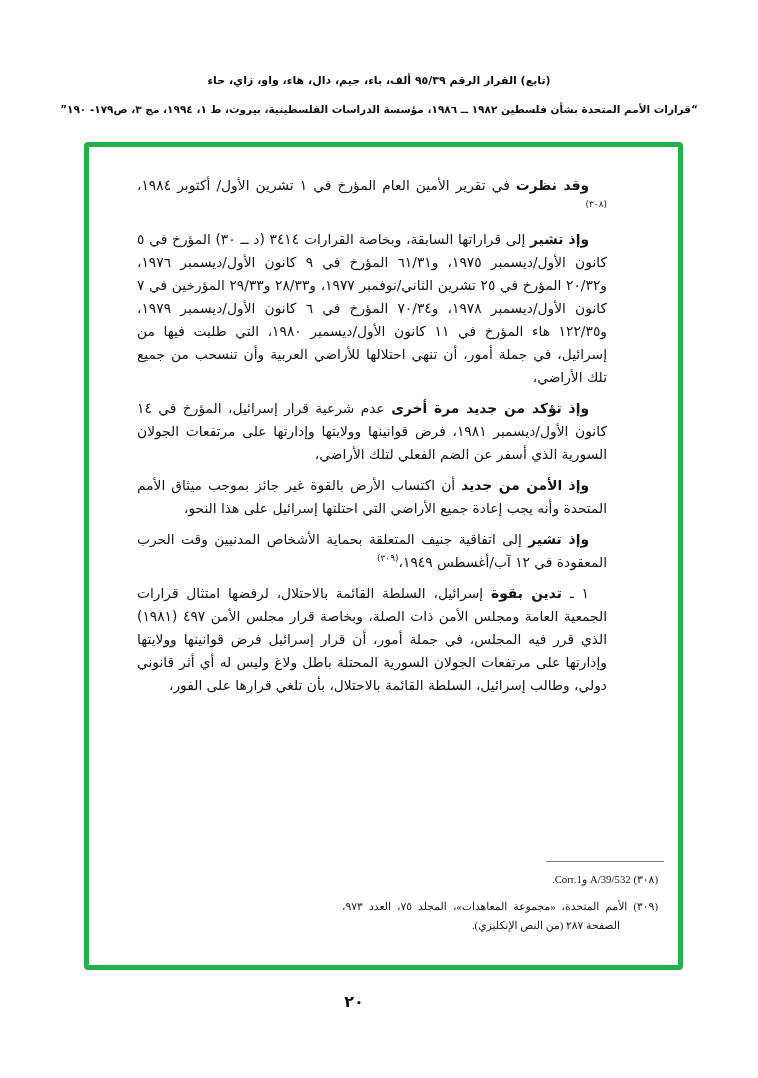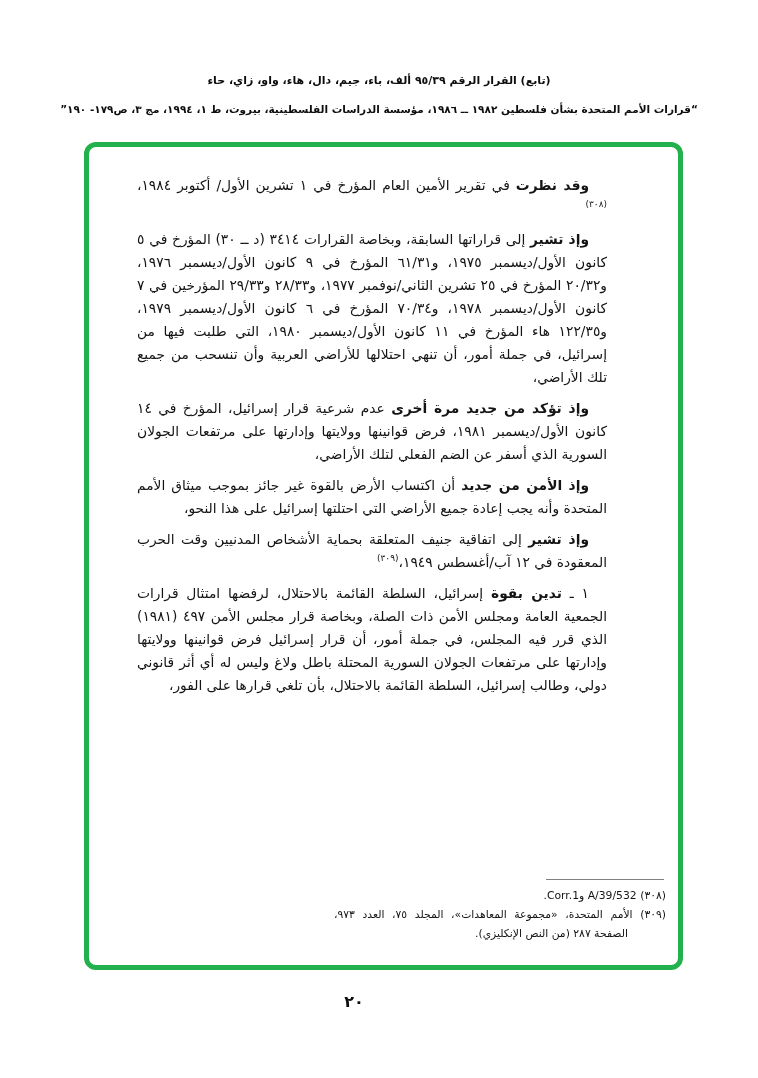--- a/index.html
+++ b/index.html
@@ -20,42 +20,42 @@
     font-size:11px;font-weight:bold;letter-spacing:0;
     color:#0d0d0d;margin:0 0 7px 0;
   }
   .header-line2{
     font-size:10.5px;font-weight:bold;color:#0d0d0d;margin:16px;
   }
   
   .frame{
     position:absolute;left:84px;top:142px;width:599px;height:828px;
     box-sizing:border-box;
-    border:5px solid #22b14c;border-radius:12px;
+    border:5px solid #22b14c;border-radius:4px;
     background:#ffffff;
   }
   
   .doc-body{
     position:absolute;top:27px;right:71px;width:470px;
     direction:rtl;text-align:justify;
     font-size:13.8px;line-height:23px;
   }
   .para{margin:0 0 8px 0;text-indent:18px;}
   .para b{font-weight:bold;}
   .para sup{font-size:9px;line-height:0;vertical-align:super;}
   
   .footnotes{
     position:absolute;right:12px;bottom:22px;width:332px;
     direction:rtl;text-align:justify;
     font-size:10.8px;line-height:19px;
   }
   .footnote-rule{
     width:118px;height:1px;background:#808080;margin:0 2px 6px 0;
   }
-  .footnote{padding-right:38px;text-indent:-38px;margin:0;}
+  .footnote{padding-right:38px;text-indent:-38px;margin:8px;font-family:Liberation Serif, serif;}
   
   .page-number{
     position:absolute;left:330px;top:992px;width:48px;
     text-align:center;font-size:16px;font-weight:bold;color:#0d0d0d;
   }
 </style>
 </head>
 <body>
 
 <div class="page">

